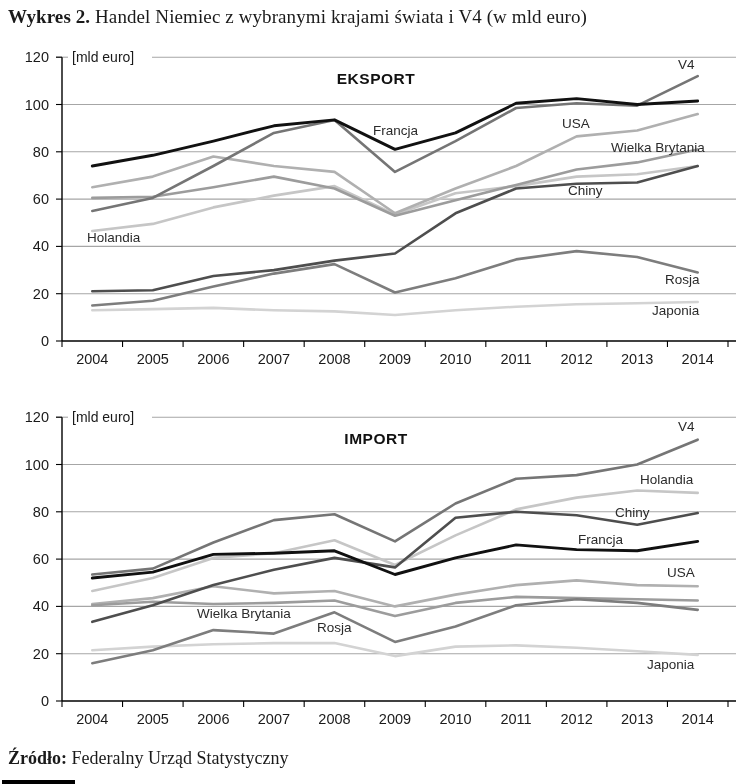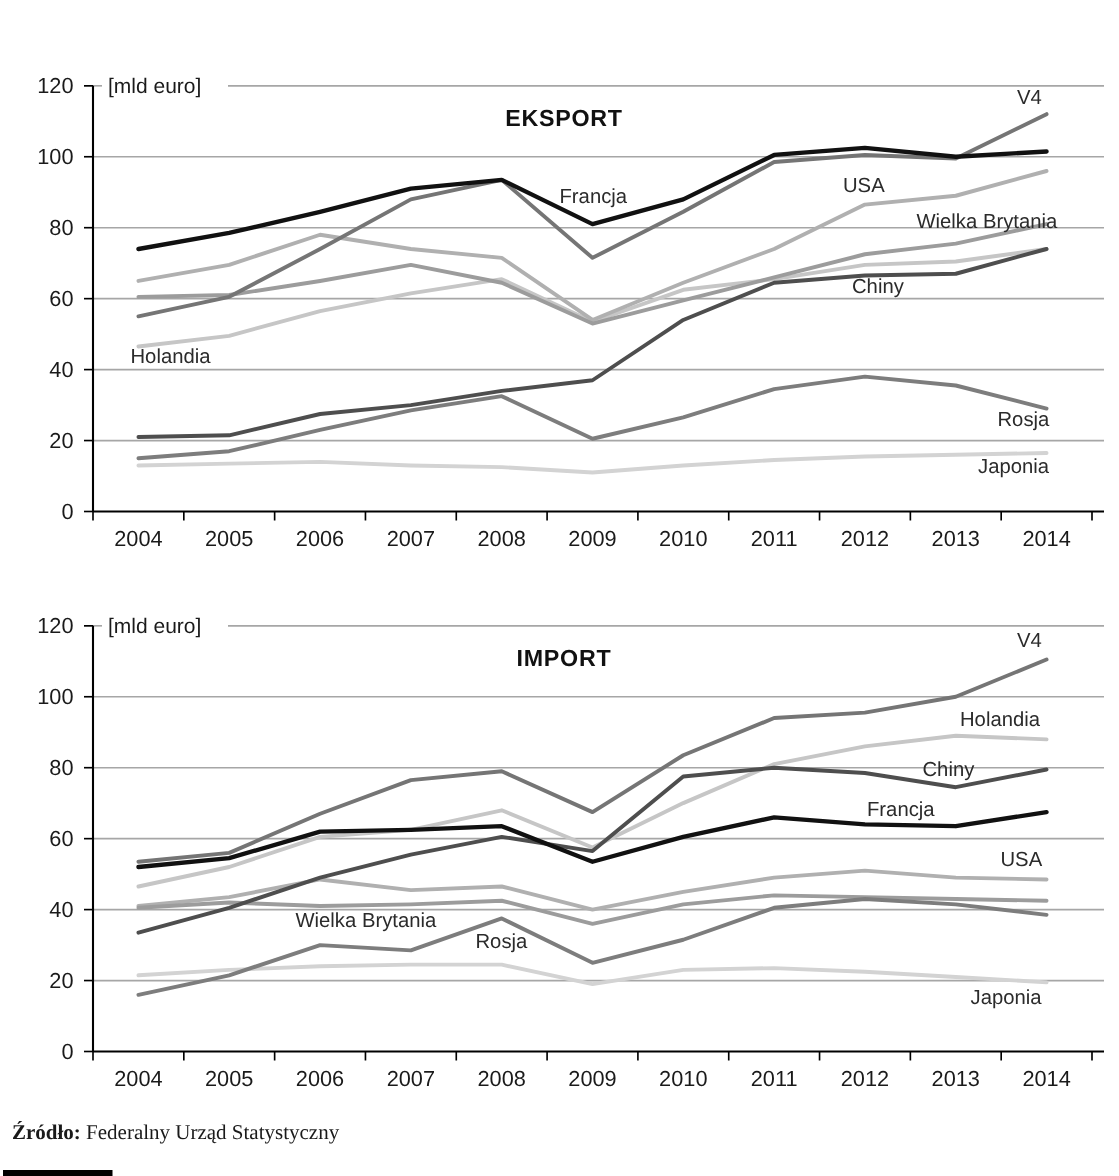--- a/index.html
+++ b/index.html
@@ -5,29 +5,30 @@
   html,body{margin:0;padding:0;background:#ffffff;}
   .page{position:relative;width:746px;height:784px;background:#ffffff;overflow:hidden;
         font-family:"Liberation Sans",sans-serif;}
   .title{position:absolute;top:6px;left:8px;margin:0;font-family:"Liberation Serif",serif;
          font-size:19px;font-weight:normal;color:#1a1a1a;letter-spacing:0.1px;}
   .title strong{font-weight:bold;}
   .chart{position:absolute;left:0;width:746px;height:330px;}
   #chart0{top:44px;}
   #chart1{top:404px;}
   .source{position:absolute;top:748px;left:8px;margin:0;font-family:"Liberation Serif",serif;
-          font-size:14px;color:#1a1a1a;}
+          font-size:18px;color:#1a1a1a;}
   .source strong{font-weight:bold;}
   .footer-bar{position:absolute;left:2px;bottom:0;width:73px;height:4px;background:#000;}
   svg text{font-family:"Liberation Sans",sans-serif;}
 </style>
 </head>
 <body>
 
 <div class="page">
+  <h1 class="title"><strong>Wykres 2.</strong><span> Handel Niemiec z wybranymi krajami świata i V4 (w mld euro)</span></h1>
 
   <div class="chart" id="chart0"><svg width="746" height="330" viewBox="0 0 746 330">
         <line x1="62" y1="249.7" x2="736" y2="249.7" stroke="#a6a6a6" stroke-width="1.1"></line>
         <line x1="62" y1="202.39999999999998" x2="736" y2="202.39999999999998" stroke="#a6a6a6" stroke-width="1.1"></line>
         <line x1="62" y1="155.1" x2="736" y2="155.1" stroke="#a6a6a6" stroke-width="1.1"></line>
         <line x1="62" y1="107.79999999999998" x2="736" y2="107.79999999999998" stroke="#a6a6a6" stroke-width="1.1"></line>
         <line x1="62" y1="60.49999999999997" x2="736" y2="60.49999999999997" stroke="#a6a6a6" stroke-width="1.1"></line>
         <line x1="56" y1="13.199999999999989" x2="68" y2="13.199999999999989" stroke="#a6a6a6" stroke-width="1.1"></line>
         <line x1="152" y1="13.199999999999989" x2="736" y2="13.199999999999989" stroke="#a6a6a6" stroke-width="1.1"></line>
         <line x1="62" y1="13.199999999999989" x2="62" y2="297" stroke="#000000" stroke-width="1.4"></line>

